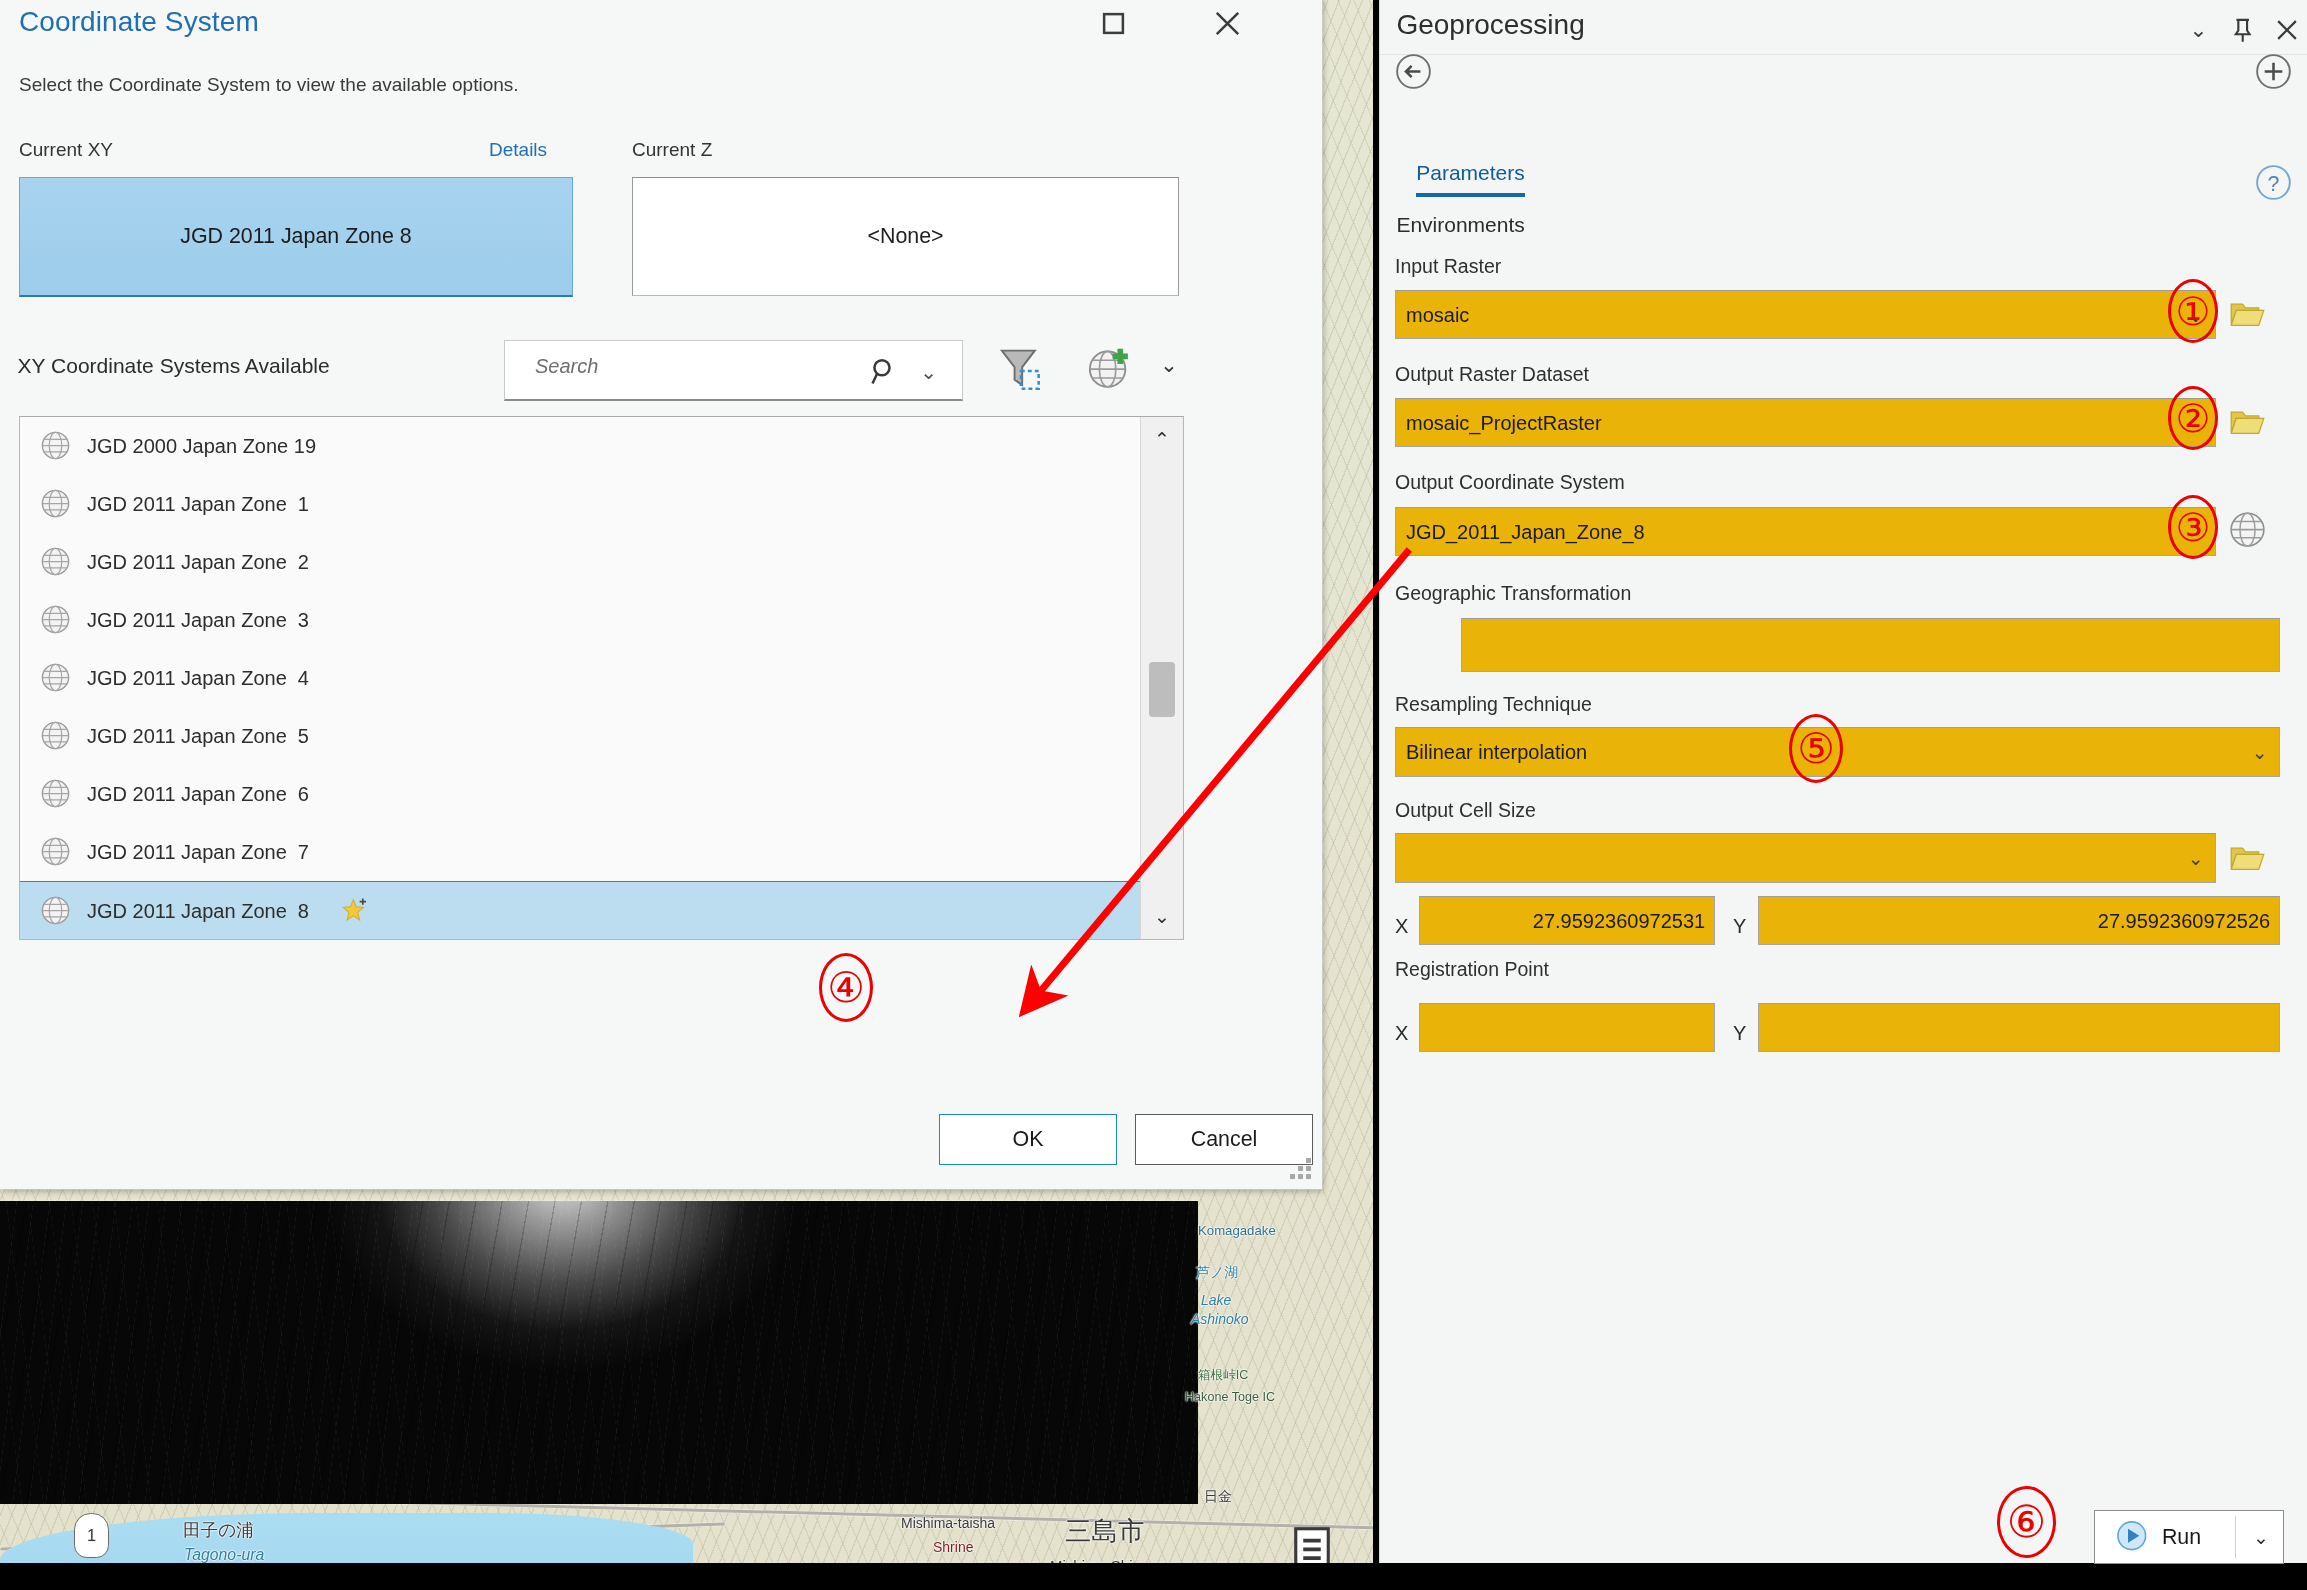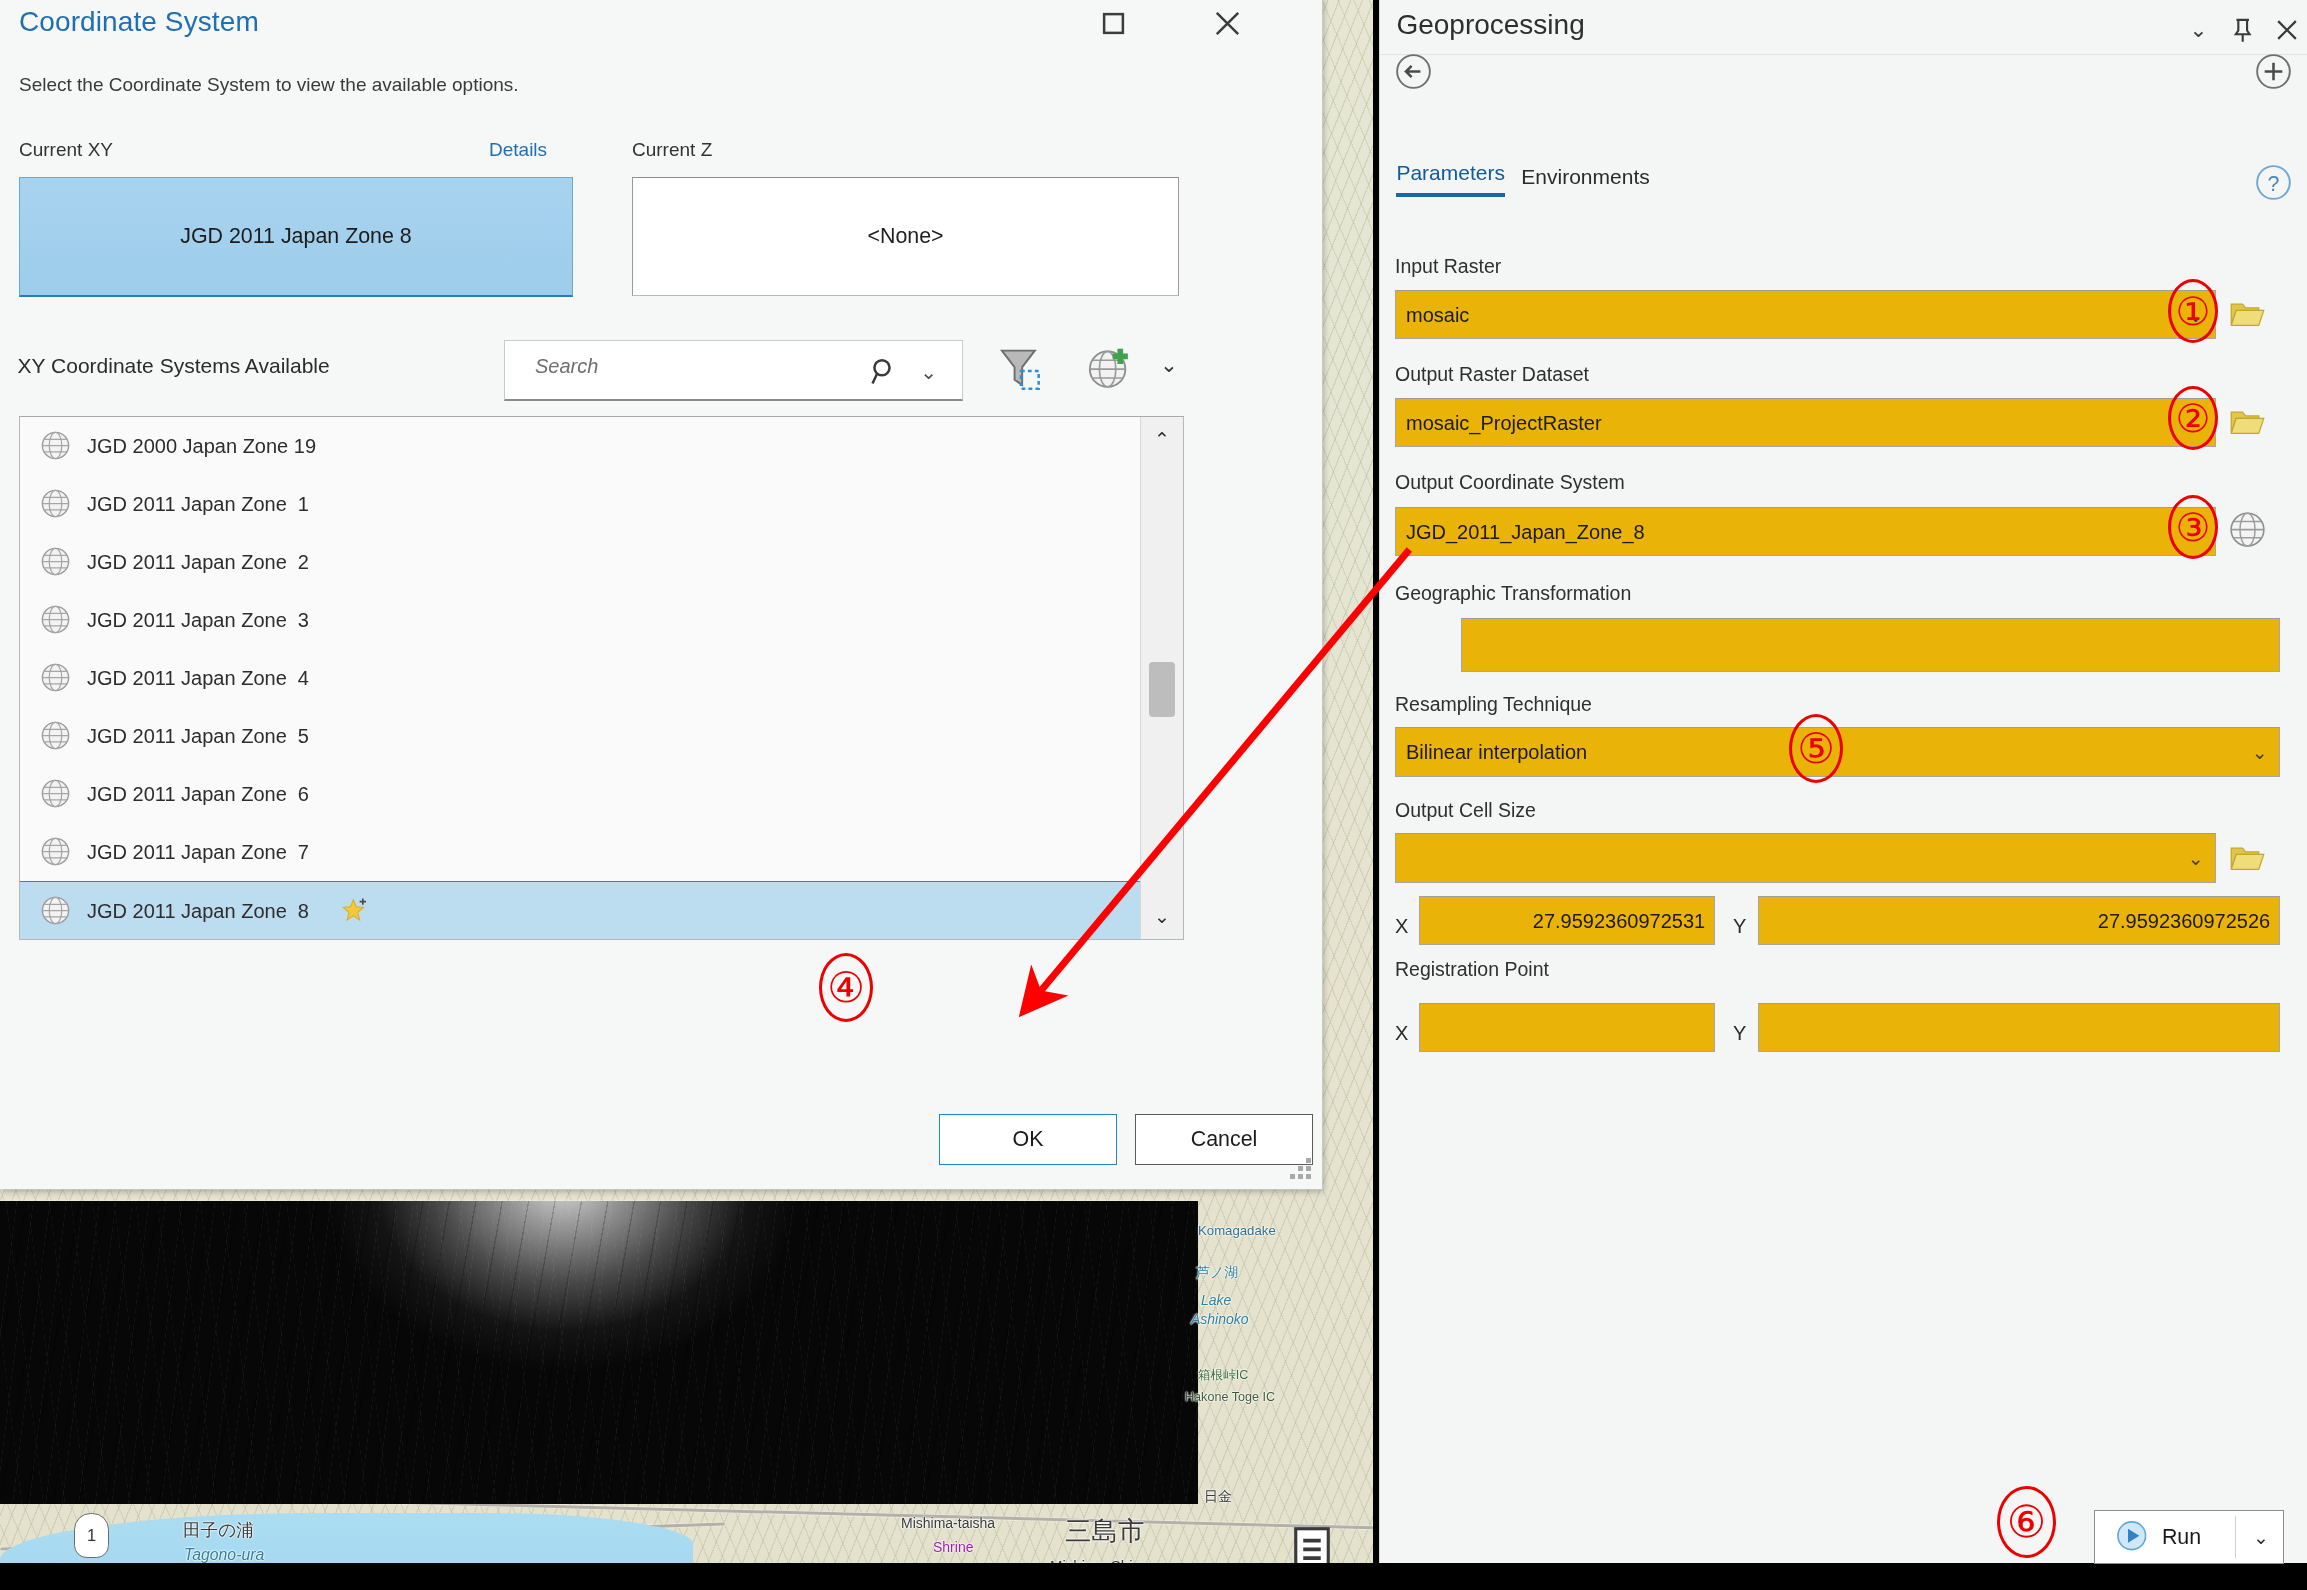--- a/index.html
+++ b/index.html
@@ -104,21 +104,21 @@
   .gpwin{position:absolute;top:12.6px;display:flex;align-items:center;justify-content:center;
     color:#3a3a3a;font-size:21.4px;width:35px;height:35px;}
   #gp-collapse{left:801px;}
   #gp-pin{left:845px;}
   #gp-close{left:889px;}
   #gp-divider{position:absolute;left:0;top:54px;width:100%;height:0.6px;background:#e2e2e2;}
   #gp-back{position:absolute;left:14px;top:52px;}
   #gp-tool{position:absolute;left:0;top:52px;width:100%;text-align:center;font-size:25px;color:#2b2b2b;}
   #gp-add{position:absolute;right:15px;top:52px;}
 
-  #gp-tabs{position:absolute;left:16.4px;top:161px;display:flex;gap:16.4px;align-items:flex-end;}
+  #gp-tabs{position:absolute;left:16.4px;top:161px;display:flex;gap:16.4px;align-items:flex-end;flex-direction:column;}
   .gptab{font-size:21px;color:#2b2b2b;padding-bottom:7.6px;}
   .gptab.active{color:#0f5b9c;border-bottom:4.4px solid #1668ad;}
   #gp-help{position:absolute;left:874px;top:163px;}
 
   .plabel{position:absolute;font-size:19.5px;color:#2f2f2f;}
   .pfield{position:absolute;background:#eab308;border:0.6px solid #a6a6a6;border-top:1.9px solid #9d9d9d;
     box-sizing:border-box;}
   .pfield .val{position:absolute;left:10px;top:50%;transform:translateY(-50%);
     font-size:20px;color:#1b1b1b;white-space:nowrap;}
   .pfield .val.right{left:auto;right:8.8px;}
@@ -164,21 +164,21 @@
   <div class="maplabel" style="left:1191px;top:1311px;font-size:14px;">Ashinoko</div>
   <div class="maplabel jp" style="left:1198px;top:1367px;font-size:12.6px;color:#3d6b3d;">箱根峠IC</div>
   <div class="maplabel dk" style="left:1185px;top:1390px;font-size:12.6px;">Hakone Toge IC</div>
   <div class="maplabel jp" style="left:1198px;top:1488px;font-size:14px;padding-left:6px;">日金</div>
 
   <div class="maplabel jp" style="left:183px;top:1518px;">田子の浦</div>
   <div class="maplabel" style="left:184px;top:1546px;">Tagono-ura</div>
 
   <div class="maplabel jp" style="left:1.3px;top:1562px;font-size:15px;">吹上ノ浜</div>
   <div class="maplabel dk" style="left:901px;top:1515px;font-size:14px;color:#3a3a3a;font-style:normal;">Mishima-taisha</div>
-  <div class="maplabel dk" style="left:933px;top:1539px;font-size:14px;color:#a21caf;font-style:normal;">Shrine</div>
+  <div class="maplabel dk" style="left:933px;top:1539px;font-size:14px;color:#7f1d1d;font-style:normal;">Shrine</div>
   <div class="maplabel jp" style="left:1065px;top:1513px;font-size:26.5px;">三島市</div>
   <div class="maplabel dk" style="left:1050px;top:1557px;font-size:15px;color:#3a3a3a;font-style:normal;">Mishima-Shi</div>
 
   <div class="shield" style="left:74px;top:1513px;">1</div>
 
   <div style="position:absolute;left:1293px;top:1525px;width:38px;height:45px;">
     <svg width="38" height="45" viewBox="0 0 60 72">
         <rect x="4" y="6" width="52" height="62" fill="#fff" stroke="#3a3a3a" stroke-width="5"></rect>
         <rect x="16" y="22" width="28" height="6" fill="#3a3a3a"></rect>
         <rect x="16" y="36" width="28" height="6" fill="#3a3a3a"></rect>

